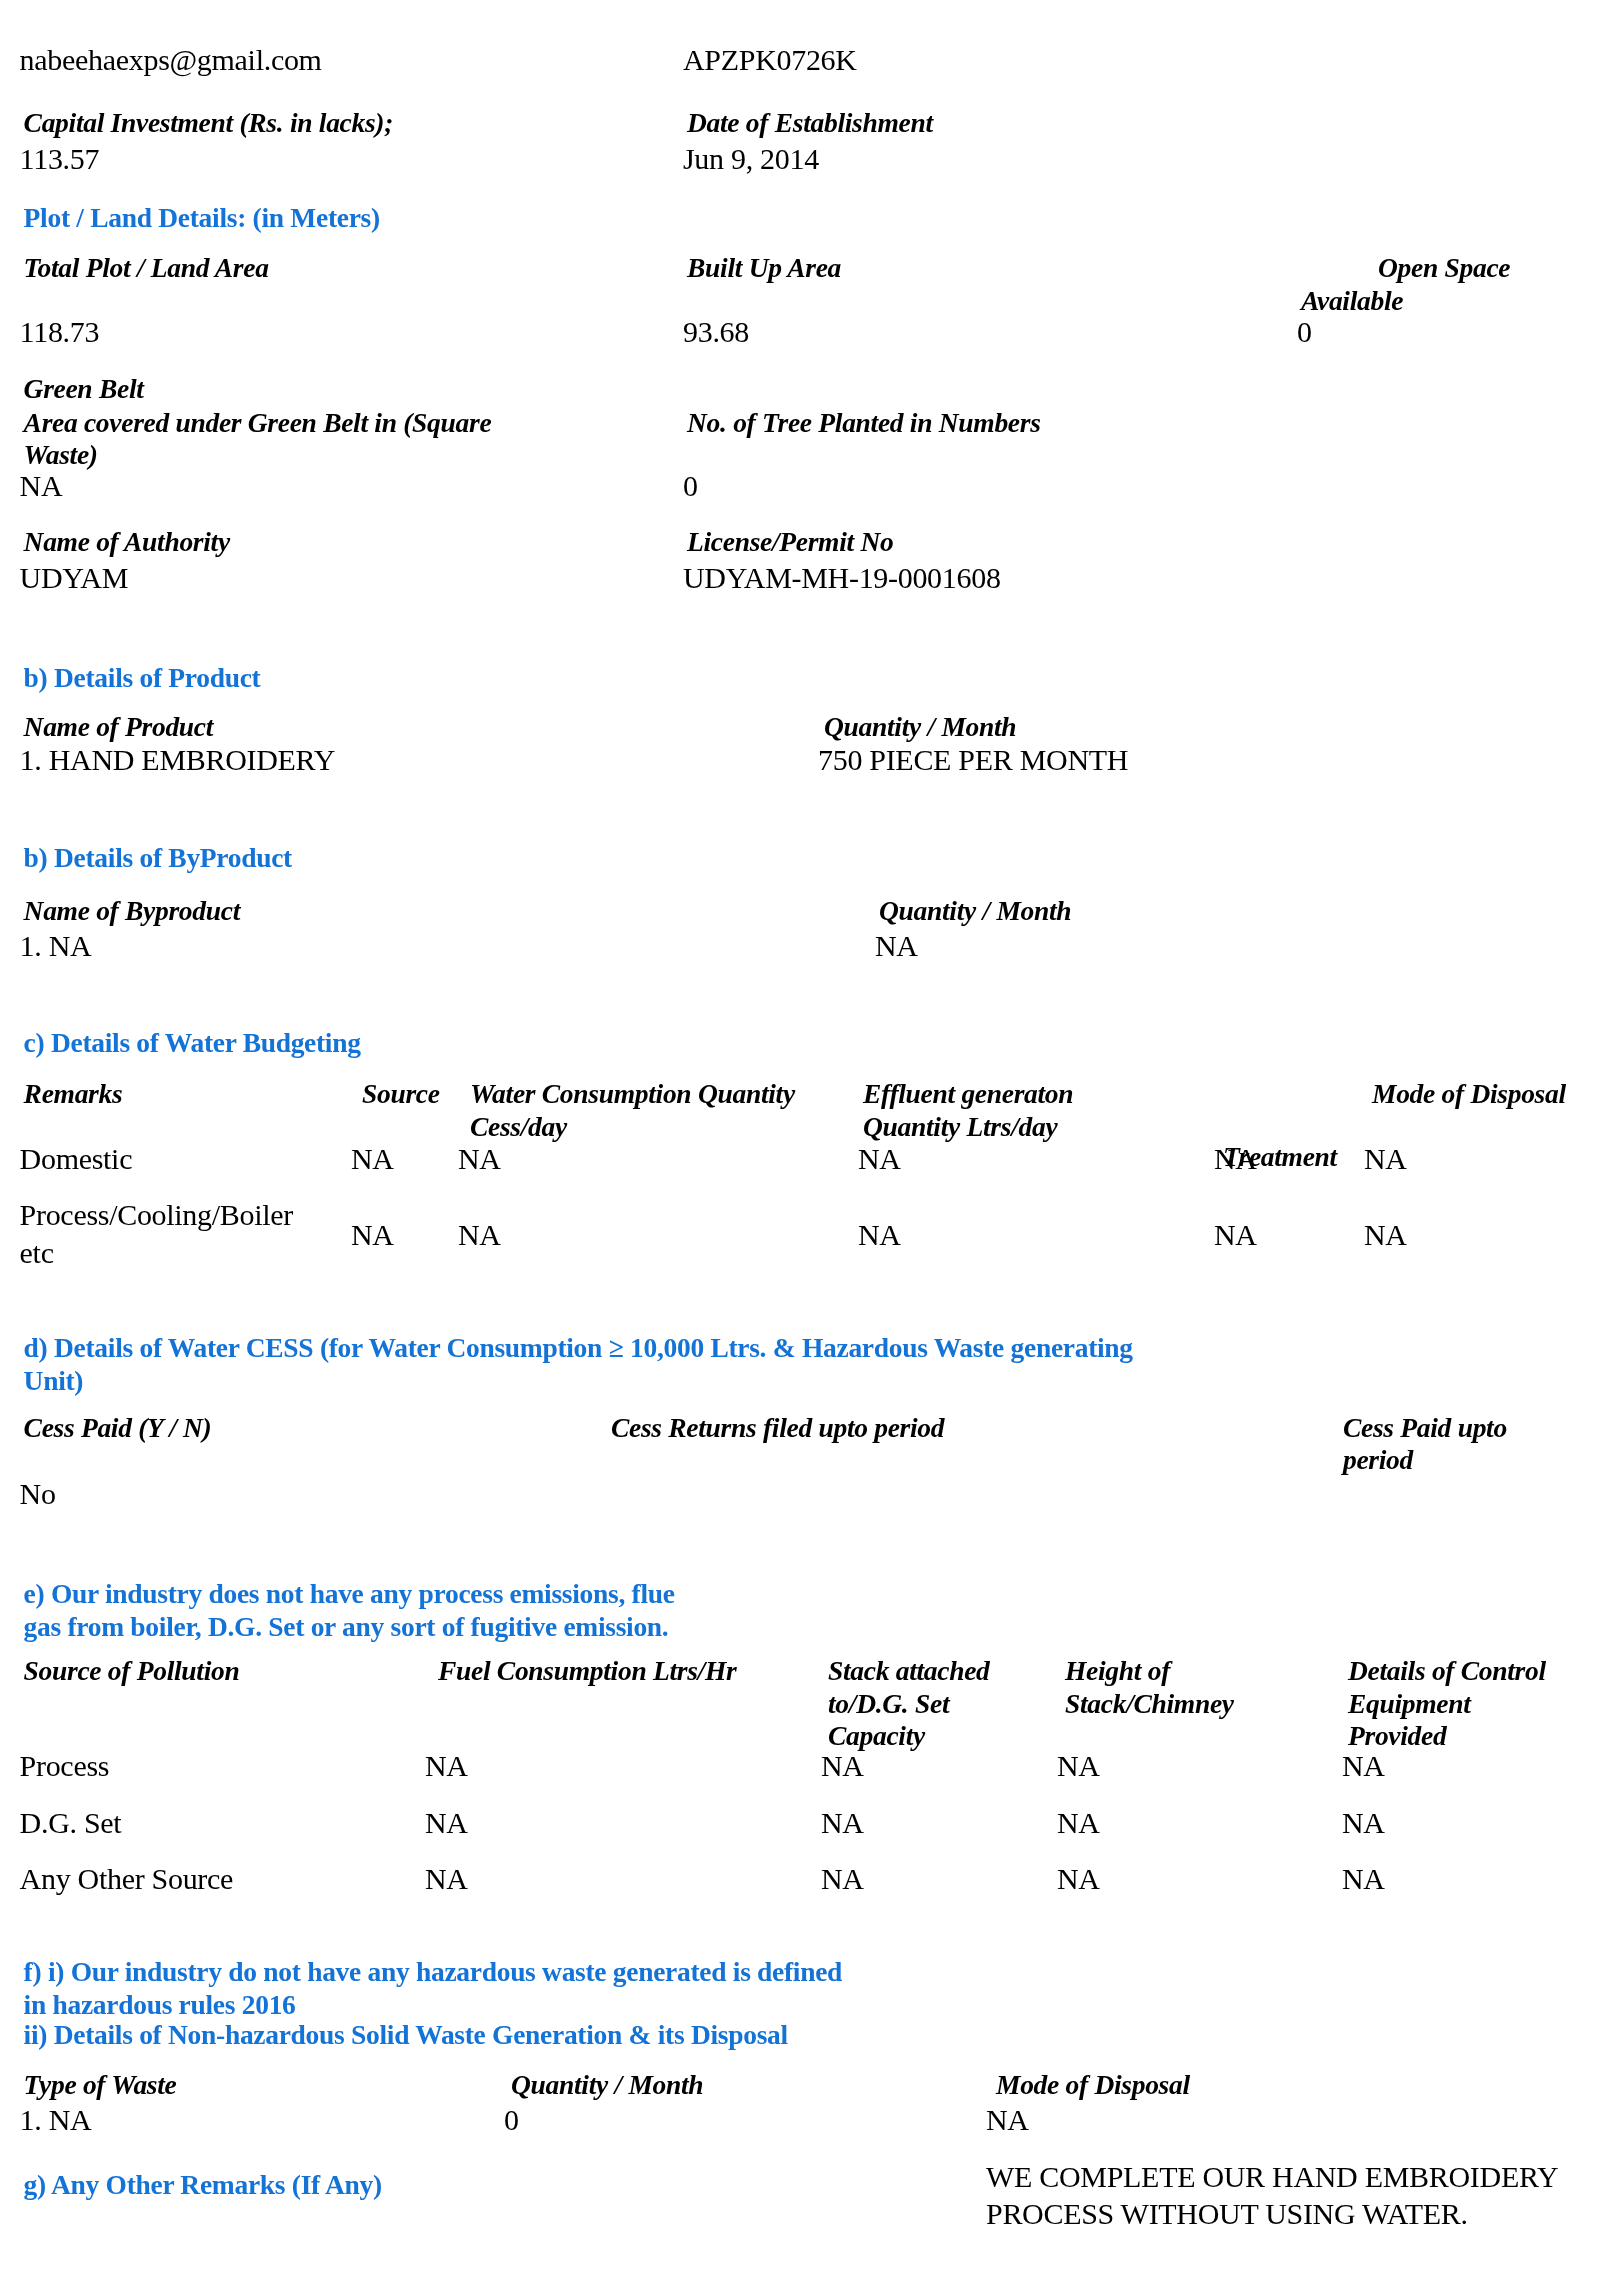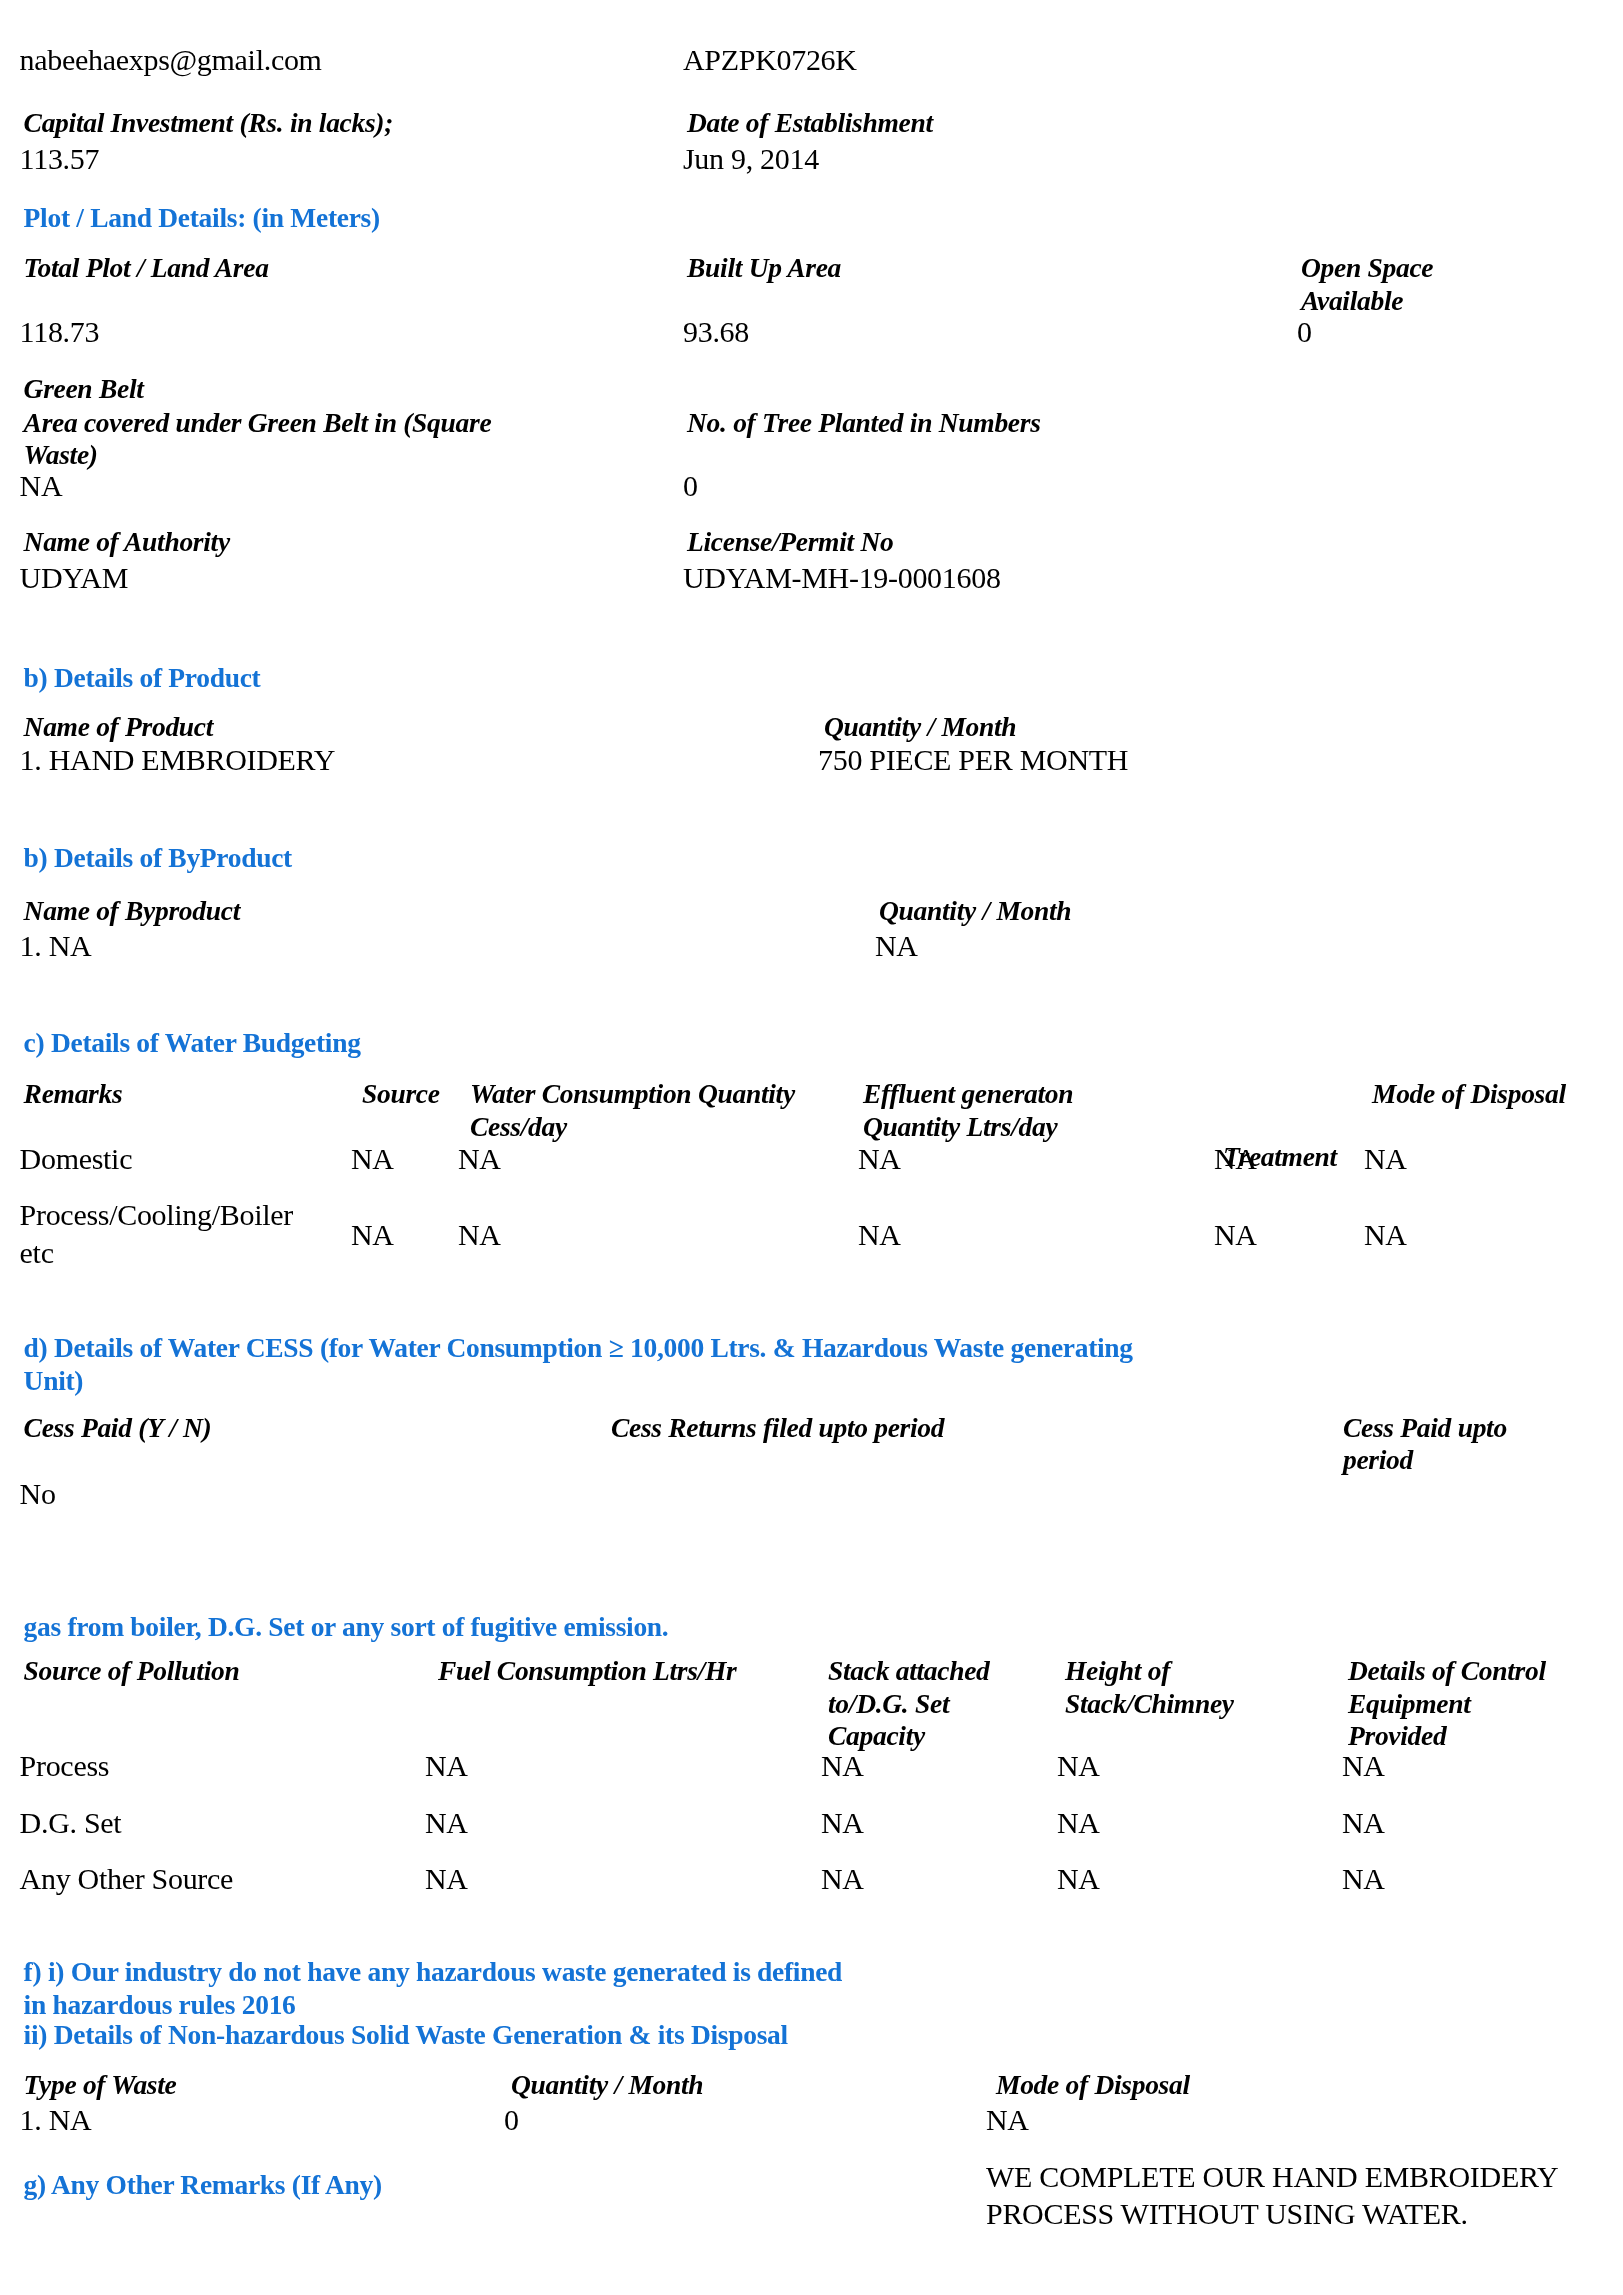--- a/index.html
+++ b/index.html
@@ -30,21 +30,21 @@
   <div class="t v" style="left:683px;top:33px;">APZPK0726K</div>
 
   <div class="t l" style="left:23.6px;top:97px;">Capital Investment (Rs. in lacks);</div>
   <div class="t l" style="left:687px;top:97px;">Date of Establishment</div>
   <div class="t v" style="left:19.6px;top:132px;">113.57</div>
   <div class="t v" style="left:683px;top:132px;">Jun 9, 2014</div>
 
   <div class="t h" style="left:23.6px;top:192px;">Plot / Land Details: (in Meters)</div>
   <div class="t l" style="left:23.6px;top:242px;">Total Plot / Land Area</div>
   <div class="t l" style="left:687px;top:242px;">Built Up Area</div>
-  <div class="t l" style="left:1301px;top:242px;">Open Space</div>
+  <div class="t l" style="left:1378px;top:242px;">Open Space</div>
   <div class="t l" style="left:1301px;top:275px;">Available</div>
   <div class="t v" style="left:19.6px;top:305px;">118.73</div>
   <div class="t v" style="left:683px;top:305px;">93.68</div>
   <div class="t v" style="left:1297px;top:305px;">0</div>
 
   <div class="t l" style="left:23.6px;top:363px;">Green Belt</div>
   <div class="t l" style="left:23.6px;top:397px;">Area covered under Green Belt in (Square</div>
   <div class="t l" style="left:23.6px;top:429px;">Waste)</div>
   <div class="t l" style="left:687px;top:397px;">No. of Tree Planted in Numbers</div>
   <div class="t v" style="left:19.6px;top:459px;">NA</div>
@@ -93,20 +93,21 @@
   <div class="t v" style="left:1364px;top:1208px;">NA</div>
 
   <div class="t h" style="left:23.6px;top:1322px;">d) Details of Water CESS (for Water Consumption ≥ 10,000 Ltrs. &amp; Hazardous Waste generating</div>
   <div class="t h" style="left:23.6px;top:1355px;">Unit)</div>
   <div class="t l" style="left:23.6px;top:1402px;">Cess Paid (Y / N)</div>
   <div class="t l" style="left:611px;top:1402px;">Cess Returns filed upto period</div>
   <div class="t l" style="left:1343px;top:1402px;">Cess Paid upto</div>
   <div class="t l" style="left:1343px;top:1434px;">period</div>
   <div class="t v" style="left:19.6px;top:1467px;">No</div>
 
+  <div class="t h" style="left:23.6px;top:1568px;">e) Our industry does not have any process emissions, flue</div>
   <div class="t h" style="left:23.6px;top:1601px;">gas from boiler, D.G. Set or any sort of fugitive emission.</div>
   <div class="t l" style="left:23.6px;top:1645px;">Source of Pollution</div>
   <div class="t l" style="left:438px;top:1645px;">Fuel Consumption Ltrs/Hr</div>
   <div class="t l" style="left:828px;top:1645px;">Stack attached</div>
   <div class="t l" style="left:828px;top:1678px;">to/D.G. Set</div>
   <div class="t l" style="left:828px;top:1710px;">Capacity</div>
   <div class="t l" style="left:1065px;top:1645px;">Height of</div>
   <div class="t l" style="left:1065px;top:1678px;">Stack/Chimney</div>
   <div class="t l" style="left:1348px;top:1645px;">Details of Control</div>
   <div class="t l" style="left:1348px;top:1678px;">Equipment</div>

